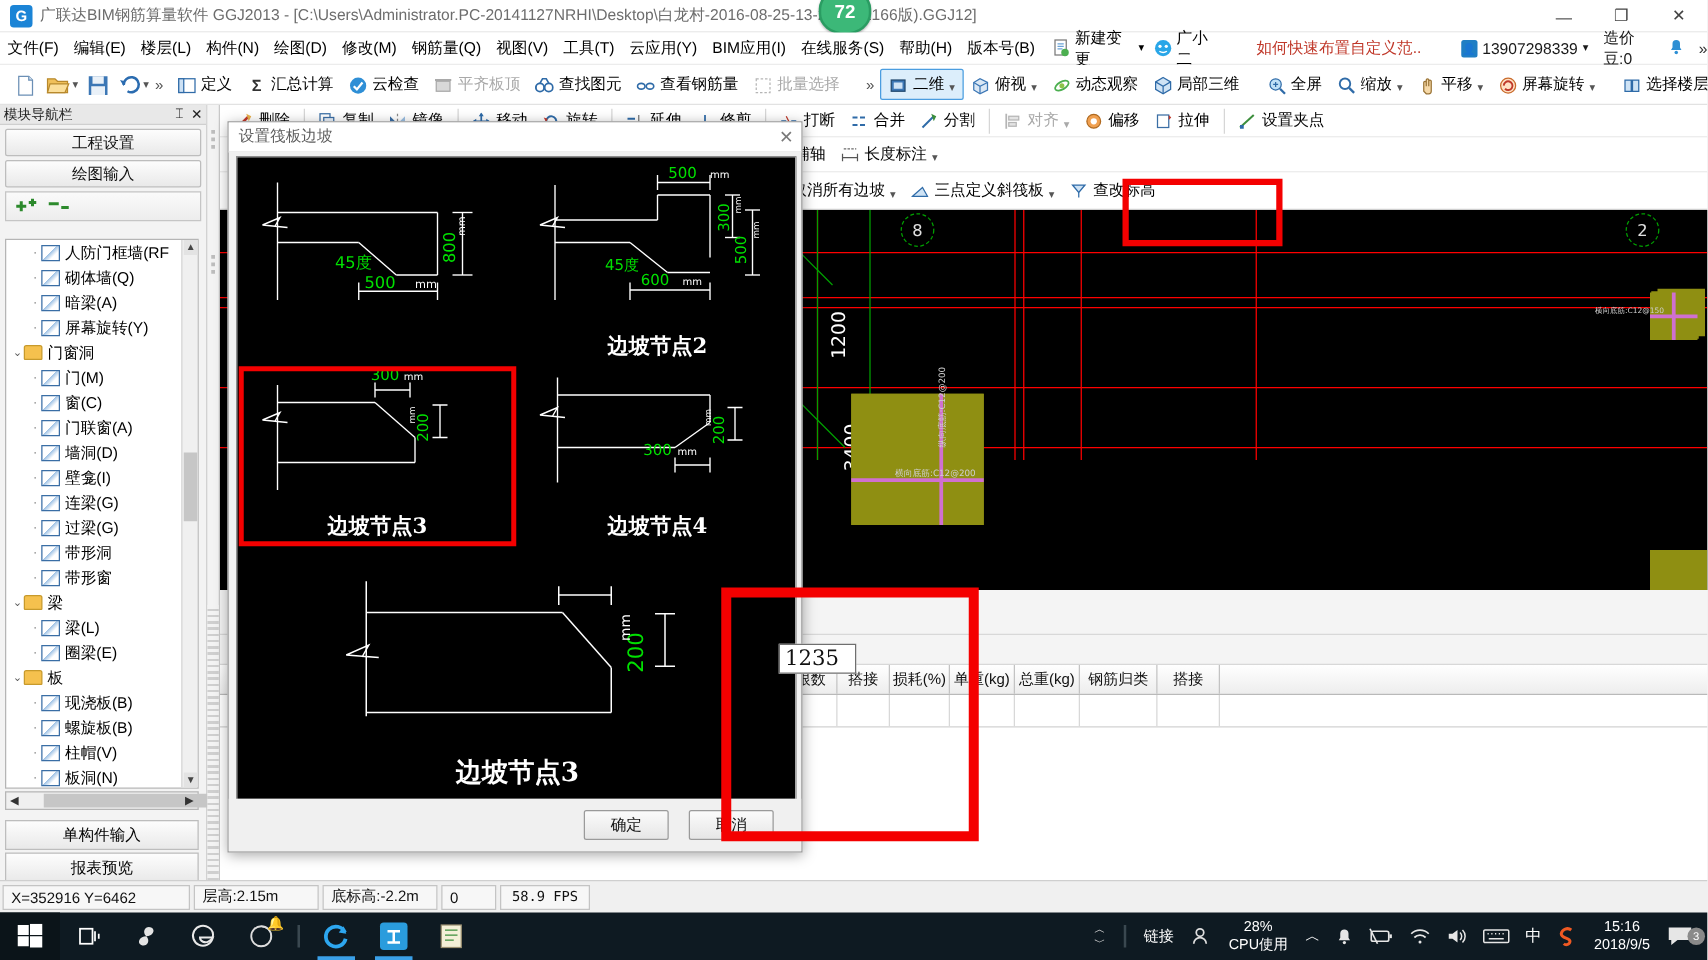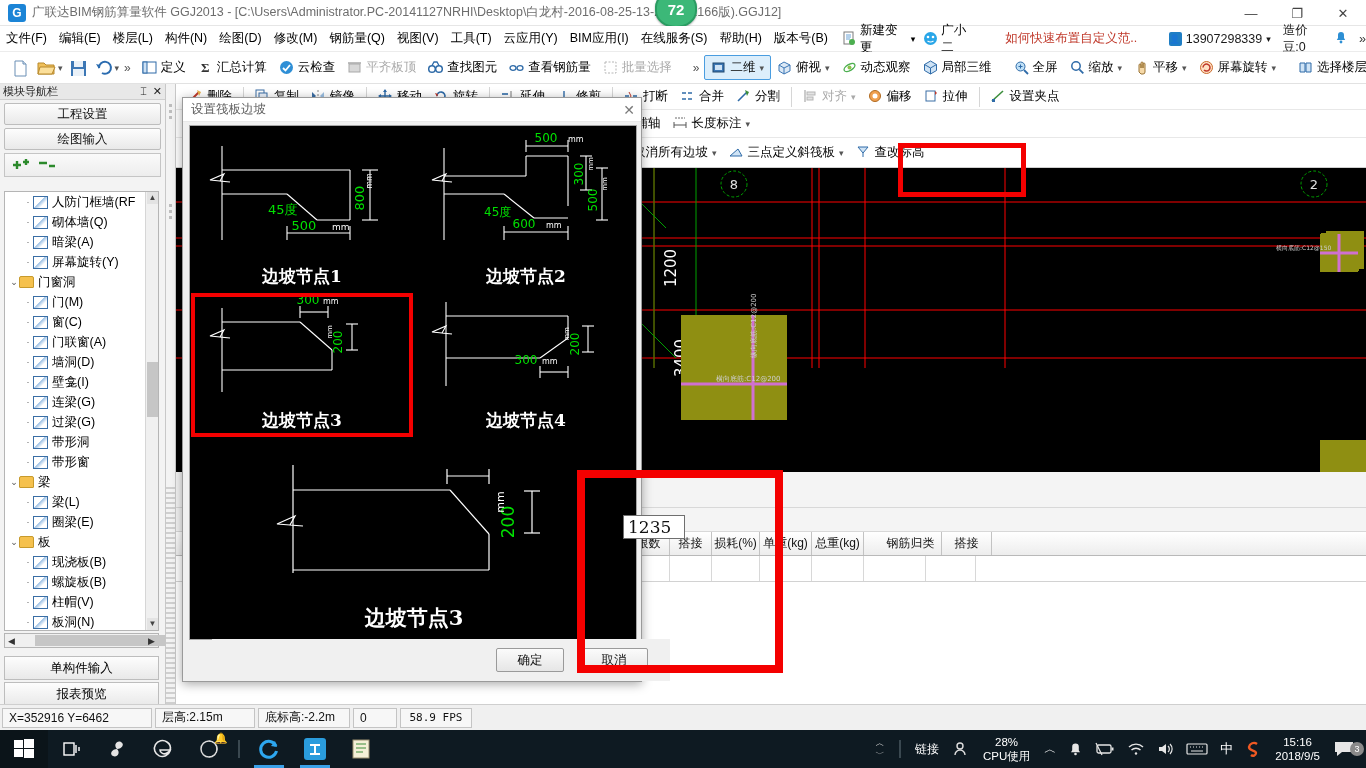--- a/index.html
+++ b/index.html
@@ -48,21 +48,21 @@
     padding:2px 6px;
   }
   #account{ margin-left:26px; display:flex;align-items:center;gap:4px;color:#1a1a1a;}
   .blue-sq{width:14px;height:14px;background:#1f7ec4;border-radius:2px;color:#fff;
     font-size:9px;line-height:14px;text-align:center;}
   
   #toolbar1{
     position:absolute;left:0;top:52px;width:1366px;height:32px;background:#fff;
     display:flex;align-items:center;border-bottom:1px solid #e2e2e2;font-size:12.5px;
   }
-  .tb-btn{display:flex;align-items:center;gap:4px;padding:3px 6px;white-space:nowrap;font-family:Liberation Serif, serif;}
+  .tb-btn{display:flex;align-items:flex-end;gap:4px;padding:3px 6px;white-space:nowrap;}
   .tb-btn.dis{color:#a9a9a9;}
   .tb-sep{width:1px;height:20px;background:#d6d6d6;margin:0 5px;}
   .chev{color:#555;font-size:12px;padding:0 5px;}
   .ico{width:15px;height:15px;display:inline-block;position:relative;flex:none;}
   
   #leftpanel{
     position:absolute;left:0;top:84px;width:166px;height:620px;background:#f3f3f3;
     border-right:1px solid #c8c8c8;
   }
   #nav-header{
@@ -168,21 +168,21 @@
   #dlg-title{height:24px;background:#fff;display:flex;align-items:center;
     justify-content:space-between;padding:0 6px 0 8px;color:#5c5c5c;font-size:12.5px;
     border-bottom:1px solid #e8e8e8;}
   #dlg-body{position:absolute;left:6px;top:27px;width:448px;height:515px;background:#000;
     border:1px solid #a6a6a6;}
   .cell{position:absolute;background:#000;overflow:hidden;}
   .cell .cap{position:absolute;left:0;bottom:4px;width:100%;text-align:center;color:#fff;
     font-size:17px;font-family:"DejaVu Serif","Liberation Serif",serif;font-weight:bold;}
   .selbox{position:absolute;border:4px solid #f40000;pointer-events:none;}
   #dlg-footer{position:absolute;left:0;bottom:0;width:100%;height:42px;background:#f0f0f0;
-    display:flex;align-items:center;justify-content:flex-end;gap:16px;padding-right:22px;margin-left:29px;}
+    display:flex;align-items:center;justify-content:flex-end;gap:16px;padding-right:22px;}
   .dlgbtn{width:68px;height:24px;background:linear-gradient(#fbfbfb,#e6e6e6);
     border:1px solid #9a9a9a;border-radius:2px;display:flex;align-items:center;
     justify-content:center;font-size:12.5px;color:#111;}
   #value-input{
     position:absolute;left:440px;top:417px;width:62px;height:24px;background:#fff;
     border:1px solid #6f6f6f;display:flex;align-items:center;padding-left:4px;
     font-size:17px;color:#111;font-family:"DejaVu Serif","Liberation Serif",serif;z-index:6;
   }
   #big-redbox{position:absolute;left:394px;top:372px;width:206px;height:203px;border:8px solid #f40000;z-index:5;}
   #tb-redbox{position:absolute;left:898px;top:143px;width:128px;height:54px;border:5px solid #f40000;z-index:30;pointer-events:none;}
@@ -1045,21 +1045,21 @@
   <div id="gridtable">
     <div id="gridhead">
         <div class="gh" style="width: 230px;">计算公式</div>
         <div class="gh" style="width: 160px;">公式描述</div>
         <div class="gh" style="width: 62px;">长度(mm)</div>
         <div class="gh" style="width: 42px;">根数</div>
         <div class="gh" style="width: 42px;">搭接</div>
         <div class="gh" style="width: 48px;">损耗(%)</div>
         <div class="gh" style="width: 52px;">单重(kg)</div>
         <div class="gh" style="width: 52px;">总重(kg)</div>
-        <div class="gh" style="width: 62px; margin-left: 16px;">钢筋归类</div>
+        <div class="gh" style="width: 62px;">钢筋归类</div>
         <div class="gh" style="width: 50px;">搭接</div>
       </div>
     <div id="gridrow">
         <div class="gc" style="width: 230px;"></div>
         <div class="gc" style="width: 160px;"></div>
         <div class="gc" style="width: 62px;"></div>
         <div class="gc" style="width: 42px;"></div>
         <div class="gc" style="width: 42px;"></div>
         <div class="gc" style="width: 48px;"></div>
         <div class="gc" style="width: 52px;"></div>
@@ -1095,21 +1095,20 @@
           <line x1="95" y1="105" x2="158" y2="105"></line>
           <line x1="95" y1="98" x2="95" y2="112"></line>
           <line x1="158" y1="98" x2="158" y2="112"></line>
         </g>
         <text x="76" y="86" fill="#00e000" font-size="13" font-family="DejaVu Sans, sans-serif">45度</text>
         <text x="172" y="70" fill="#00e000" font-size="13" font-family="DejaVu Sans, sans-serif" transform="rotate(-90 172 70)" text-anchor="middle">800</text>
         <text x="180" y="53" fill="#ffffff" font-size="8" font-family="DejaVu Sans, sans-serif" transform="rotate(-90 180 53)" text-anchor="middle">mm</text>
         <text x="112" y="102" fill="#00e000" font-size="13" font-family="DejaVu Sans, sans-serif" text-anchor="middle">500</text>
         <text x="140" y="102" fill="#ffffff" font-size="9" font-family="DejaVu Sans, sans-serif">mm</text>
       </svg>
-      <div class="cap">边坡节点1</div>
     </div>
 
     <div class="cell" style="left:226px;top:2px;width:220px;height:164px;">
       <svg width="220" height="140" viewBox="0 0 220 140">
         <g stroke="#ffffff" fill="none" stroke-width="1.1">
           <line x1="28" y1="20" x2="28" y2="112"></line>
           <line x1="28" y1="48" x2="110" y2="48"></line>
           <line x1="110" y1="48" x2="110" y2="28"></line>
           <line x1="110" y1="28" x2="152" y2="28"></line>
           <line x1="152" y1="28" x2="152" y2="78"></line>

